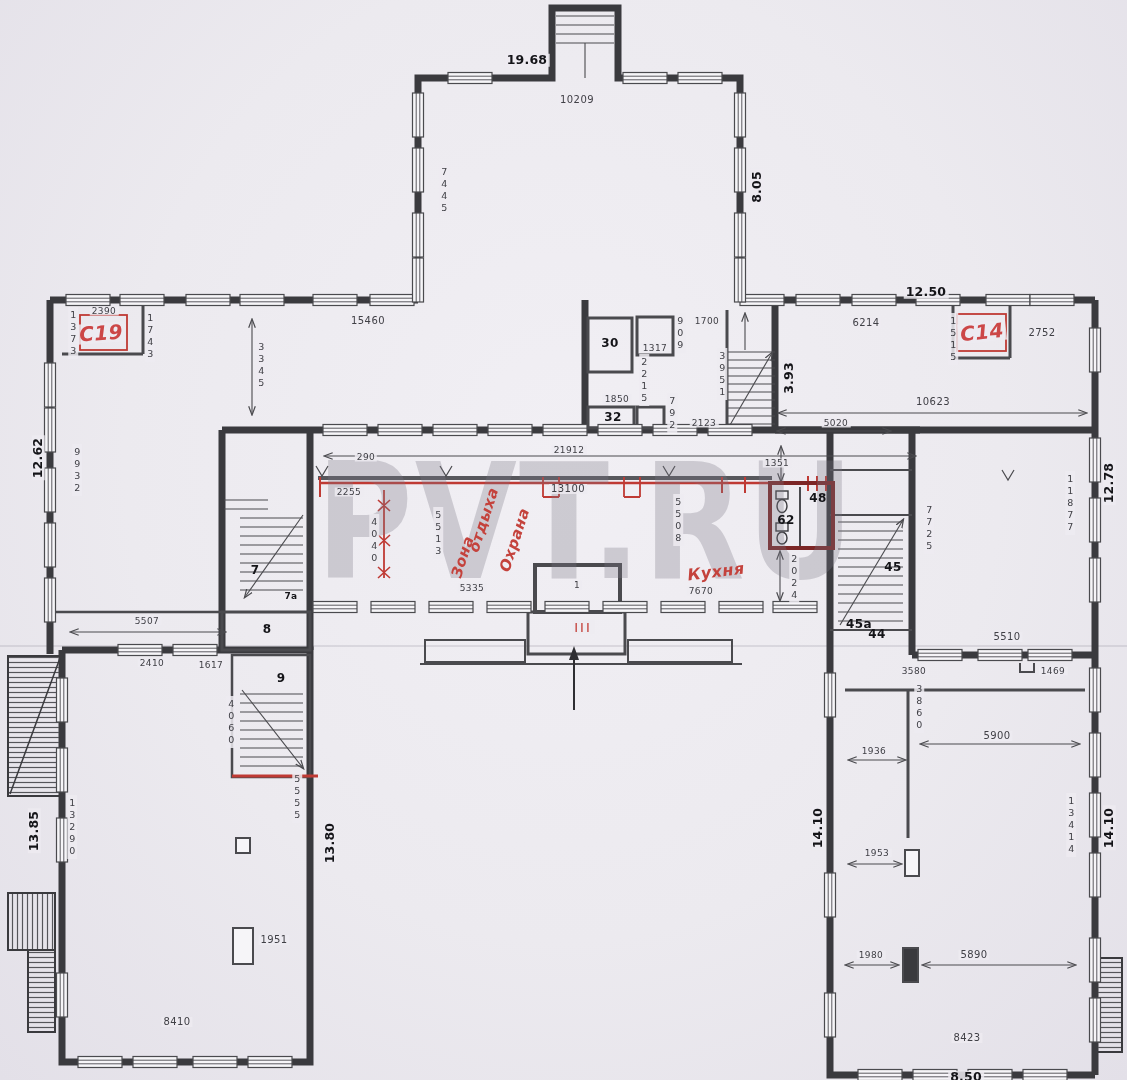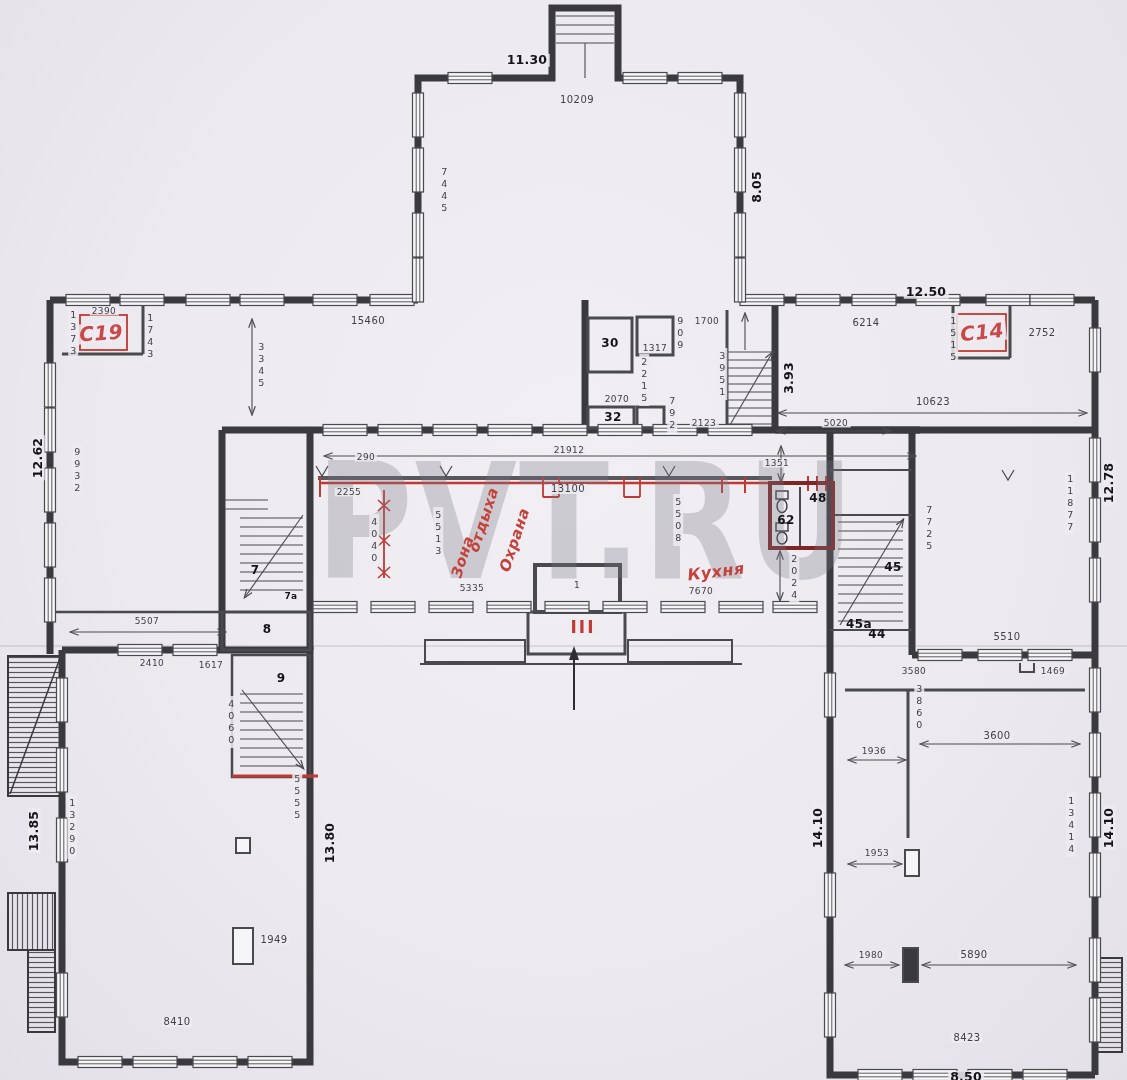--- a/index.html
+++ b/index.html
@@ -12,21 +12,21 @@
   .b{font-weight:bold;font-size:12.5px;color:#141418;letter-spacing:.2px;}
   .rm{font-weight:bold;font-size:12px;color:#141418;background:transparent;}
   .sm{font-size:9px;}
   .vd{writing-mode:vertical-rl;text-orientation:upright;letter-spacing:1px;font-size:9.5px;
       line-height:1;padding:2px 0;}
   .r90{transform:translate(-50%,-50%) rotate(-90deg);}
   .red{color:#c4423c;background:transparent;}
   .hand{font-style:italic;font-weight:600;font-size:20px;color:#cc4747;}
   .diag{transform:translate(-50%,-50%) rotate(-72deg);font-style:italic;font-size:15px;font-weight:600;}
   .kuh{transform:translate(-50%,-50%) rotate(-7deg);font-style:italic;font-size:16px;font-weight:600;}
-  .entr{font-weight:bold;font-size:17px;letter-spacing:2px;color:#c23a34;}
+  .entr{font-weight:normal;font-size:13px;letter-spacing:2px;color:#c23a34;}
   #wm{position:absolute;left:316px;top:428px;font-size:132px;font-weight:900;letter-spacing:2px;
       color:rgba(122,119,132,.30);transform:scaleY(1.22);transform-origin:top left;background:transparent;}
 </style>
 </head>
 <body>
 
 <div id="scan">
 
 <svg id="plan-svg" width="1127" height="1080" viewBox="0 0 1127 1080">
   <defs>
@@ -230,39 +230,39 @@
     <path d="M320,477 V497 M722,477 V493 M745,477 V493 M808,476 V491 M817,476 V491 M826,476 V491" stroke-width="2"></path>
     <path d="M232,776 H318" stroke-width="3"></path>
     <rect x="80" y="315" width="47" height="35" stroke-width="1.8"></rect>
     <rect x="957" y="314" width="49" height="37" stroke-width="1.8"></rect>
     <rect x="770" y="483" width="63" height="65" stroke="#7c2626" stroke-width="4"></rect>
   </g>
 </svg>
 
 <div id="wm">PVT.RU</div>
 
-<div class="lbl b" style="left:527px;top:60px">11.30</div>
+<div class="lbl b" style="left:527px;top:60px">19.68</div>
 <div class="lbl" style="left:577px;top:100px">10209</div>
 <div class="lbl vd" style="left:444px;top:190px">7445</div>
 <div class="lbl b r90" style="left:757px;top:187px">8.05</div>
 
 <div class="lbl sm" style="left:104px;top:311px">2390</div>
 <div class="lbl hand" style="left:101px;top:333px;transform:translate(-50%,-50%) rotate(-4deg)">С19</div>
 <div class="lbl vd" style="left:73px;top:333px">1373</div>
 <div class="lbl vd" style="left:150px;top:336px">1743</div>
 <div class="lbl" style="left:368px;top:321px">15460</div>
 <div class="lbl vd" style="left:261px;top:365px">3345</div>
 <div class="lbl vd" style="left:77px;top:470px">9932</div>
 <div class="lbl b r90" style="left:38px;top:458px">12.62</div>
 <div class="lbl rm" style="left:610px;top:343px">30</div>
 <div class="lbl sm" style="left:655px;top:348px">1317</div>
 <div class="lbl vd" style="left:680px;top:333px">909</div>
 <div class="lbl sm" style="left:707px;top:321px">1700</div>
 <div class="lbl vd" style="left:644px;top:380px">2215</div>
-<div class="lbl sm" style="left:617px;top:399px">2070</div>
+<div class="lbl sm" style="left:617px;top:399px">1850</div>
 <div class="lbl rm" style="left:613px;top:417px">32</div>
 <div class="lbl vd" style="left:672px;top:413px">792</div>
 <div class="lbl sm" style="left:704px;top:423px">2123</div>
 <div class="lbl vd" style="left:722px;top:374px">3951</div>
 <div class="lbl b r90" style="left:789px;top:378px">3.93</div>
 <div class="lbl b" style="left:926px;top:292px">12.50</div>
 <div class="lbl" style="left:866px;top:323px">6214</div>
 <div class="lbl vd" style="left:953px;top:339px">1515</div>
 <div class="lbl hand" style="left:982px;top:332px;transform:translate(-50%,-50%) rotate(-6deg)">С14</div>
 <div class="lbl" style="left:1042px;top:333px">2752</div>
@@ -298,28 +298,28 @@
 
 <div class="lbl sm" style="left:147px;top:621px">5507</div>
 <div class="lbl sm" style="left:152px;top:663px">2410</div>
 <div class="lbl sm" style="left:211px;top:665px">1617</div>
 <div class="lbl rm" style="left:281px;top:678px">9</div>
 <div class="lbl vd" style="left:231px;top:722px">4060</div>
 <div class="lbl vd" style="left:72px;top:827px">13290</div>
 <div class="lbl b r90" style="left:34px;top:831px">13.85</div>
 <div class="lbl vd" style="left:297px;top:797px">5555</div>
 <div class="lbl b r90" style="left:330px;top:843px">13.80</div>
-<div class="lbl" style="left:274px;top:940px">1949</div>
+<div class="lbl" style="left:274px;top:940px">1951</div>
 <div class="lbl" style="left:177px;top:1022px">8410</div>
 
 <div class="lbl" style="left:1007px;top:637px">5510</div>
 <div class="lbl sm" style="left:914px;top:671px">3580</div>
 <div class="lbl sm" style="left:1053px;top:671px">1469</div>
 <div class="lbl vd" style="left:919px;top:707px">3860</div>
-<div class="lbl" style="left:997px;top:736px">3600</div>
+<div class="lbl" style="left:997px;top:736px">5900</div>
 <div class="lbl sm" style="left:874px;top:751px">1936</div>
 <div class="lbl sm" style="left:877px;top:853px">1953</div>
 <div class="lbl sm" style="left:871px;top:955px">1980</div>
 <div class="lbl" style="left:974px;top:955px">5890</div>
 <div class="lbl" style="left:967px;top:1038px">8423</div>
 <div class="lbl b" style="left:966px;top:1077px">8.50</div>
 <div class="lbl vd" style="left:1071px;top:825px">13414</div>
 <div class="lbl b r90" style="left:818px;top:828px">14.10</div>
 <div class="lbl b r90" style="left:1109px;top:828px">14.10</div>
 <div class="lbl b r90" style="left:1109px;top:483px">12.78</div>

